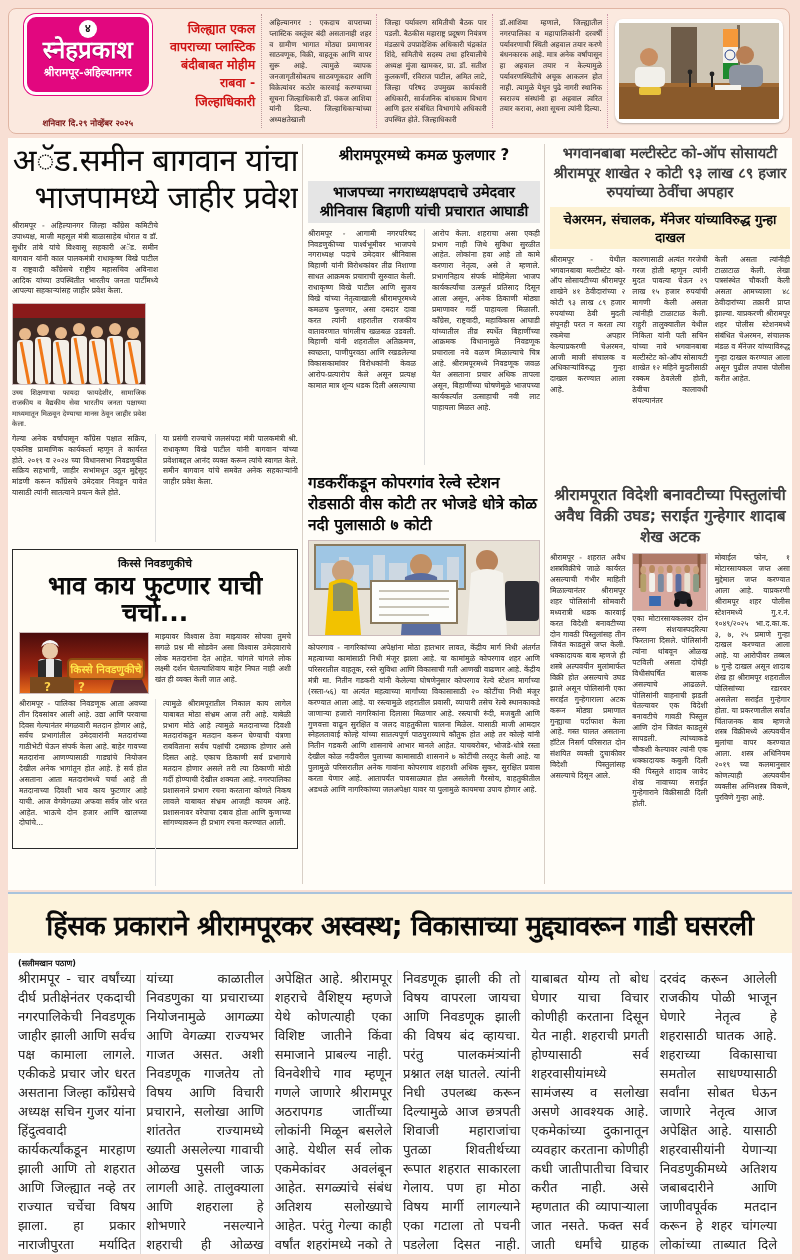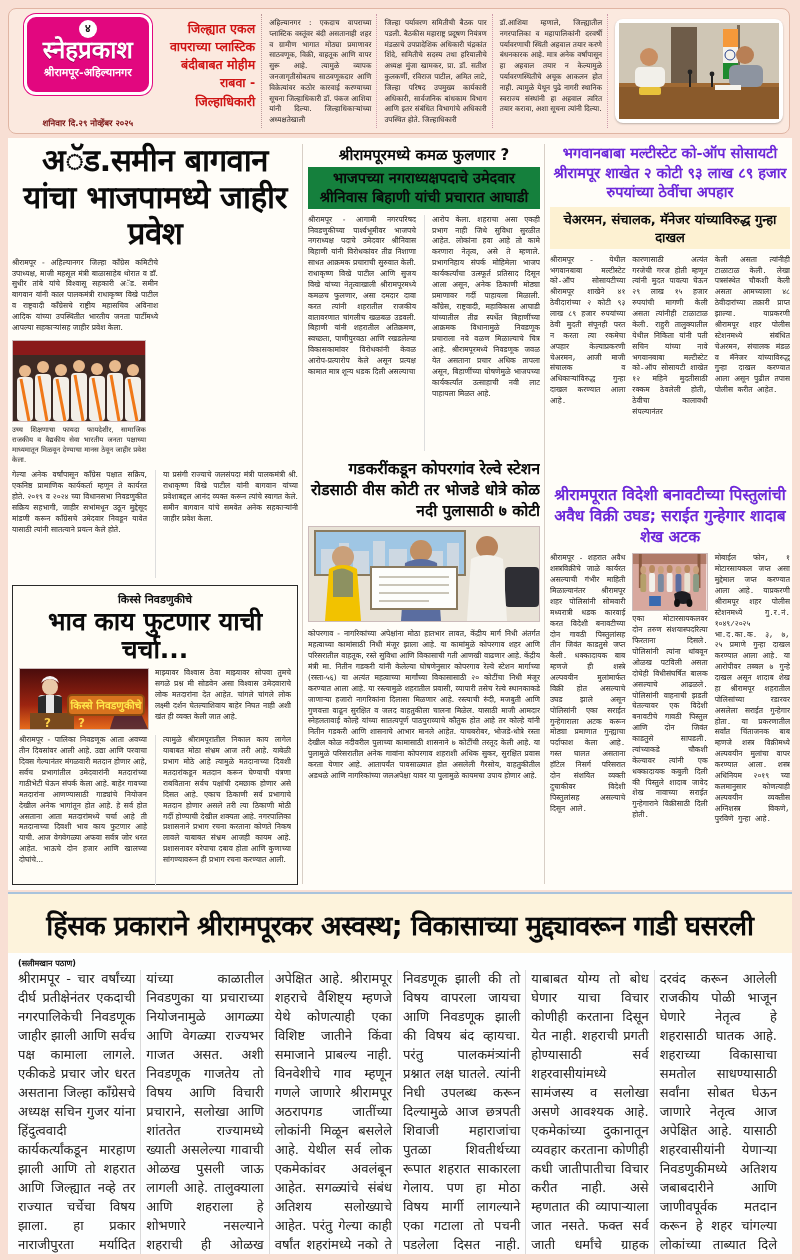--- a/index.html
+++ b/index.html
@@ -22,37 +22,37 @@
   
   .main-panel{position:absolute;left:8px;top:138px;width:784px;height:752px;background:#fffdf8;}
   .vrule{position:absolute;top:6px;height:740px;width:0;border-left:1px solid #d8cfc6;}
   .block{position:absolute;overflow:hidden;}
   .body-txt{font-size:7.5px;line-height:1.45;text-align:justify;color:#201d1b;}
   .two-col{display:flex;gap:8px;}
   .two-col>div{flex:1;}
   .colsep>div{border-left:1px solid #ddd;padding-left:7px;}
   .colsep>div:first-child{border-left:none;padding-left:0;}
 
-  .lead-headline{font-size:31px;font-weight:bold;color:#0b0b0b;line-height:1.18;text-align:center;letter-spacing:-.5px;}
+  .lead-headline{font-size:31px;font-weight:normal;color:#0b0b0b;line-height:1.18;text-align:right;letter-spacing:-.5px;}
   .lead-row{display:flex;gap:6px;margin-top:6px;flex-direction:column;}
   .photo-frame{background:#fff;border:1px solid #cbb;box-sizing:border-box;}
   .caption{font-size:7px;line-height:1.45;text-align:justify;color:#262320;margin-top:3px;}
 
   .story-box{border:1.5px solid #2a2a2a;padding:5px 6px;box-sizing:border-box;background:#fffdf6;}
   .box-kicker{font-size:11px;font-weight:bold;text-align:center;color:#111;}
   .box-headline{font-size:25px;font-weight:bold;text-align:center;color:#0a0a0a;line-height:1.1;margin:2px 0 5px;}
 
   .center-kicker{font-size:15px;font-weight:bold;text-align:center;color:#0a0a0a;}
-  .center-subhead{background:#15803d;font-size:14.5px;font-weight:bold;text-align:center;color:#0a0a0a;line-height:1.3;padding:2px 3px;margin-top:3px;}
-  .rail-headline{font-size:15.5px;font-weight:bold;text-align:right;color:#0a0a0a;line-height:1.35;margin:8px 0 5px;}
-
-  .society-headline{font-size:14.5px;font-weight:bold;text-align:center;color:#6d28d9;line-height:1.35;}
+  .center-subhead{background:#e5e5e5;font-size:14.5px;font-weight:bold;text-align:center;color:#0a0a0a;line-height:1.3;padding:2px 3px;margin-top:17px;}
+  .rail-headline{font-size:15.5px;font-weight:bold;text-align:left;color:#0a0a0a;line-height:1.35;margin:8px 0 5px;}
+
+  .society-headline{font-size:14.5px;font-weight:bold;text-align:center;color:#404040;line-height:1.35;}
   .society-subhead{background:#fdf1d2;font-size:13px;font-weight:bold;text-align:center;color:#0a0a0a;padding:3px 2px;margin-top:4px;}
   .three-col{display:flex;gap:7px;margin-top:6px;}
-  .three-col>div{flex:1;font-family:Liberation Mono, monospace;}
+  .three-col>div{flex:1;}
 
   
   .bottom-panel{position:absolute;left:8px;top:892px;width:784px;height:362px;background:#fdfefe;border-top:2px solid #a9c3dc;box-sizing:border-box;}
   .bottom-headline{background:#fdf3dc;font-size:27px;font-weight:bold;text-align:center;color:#0a0a0a;padding:12px 4px 10px;letter-spacing:-.5px;}
   .bottom-byline{font-size:8px;font-weight:bold;color:#111;margin:4px 0 2px 10px;}
   .bottom-cols{display:flex;gap:0;padding:0 10px;box-sizing:border-box;}
   .bottom-cols>div{flex:1;font-size:13px;line-height:1.46;text-align:justify;color:#23211f;border-left:1px solid #d9d9d9;padding:0 5px;height:284px;overflow:hidden;}
   .bottom-cols>div:first-child{border-left:none;padding-left:0;}
 </style>
 </head>

